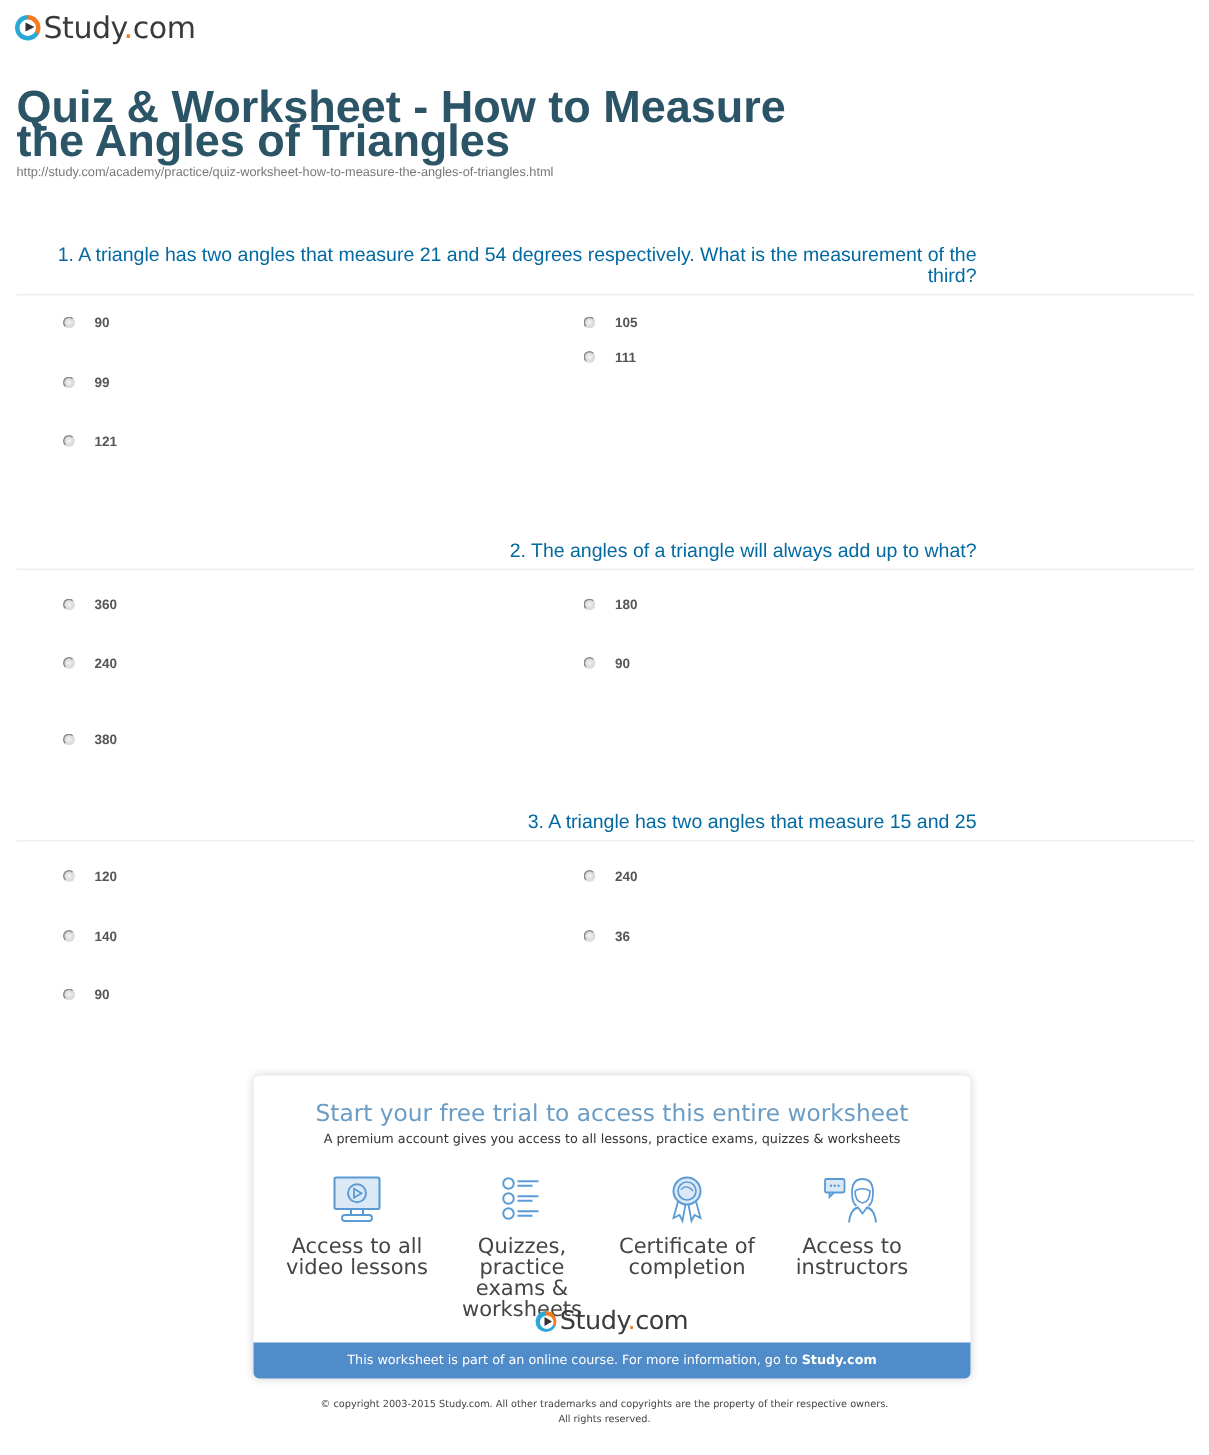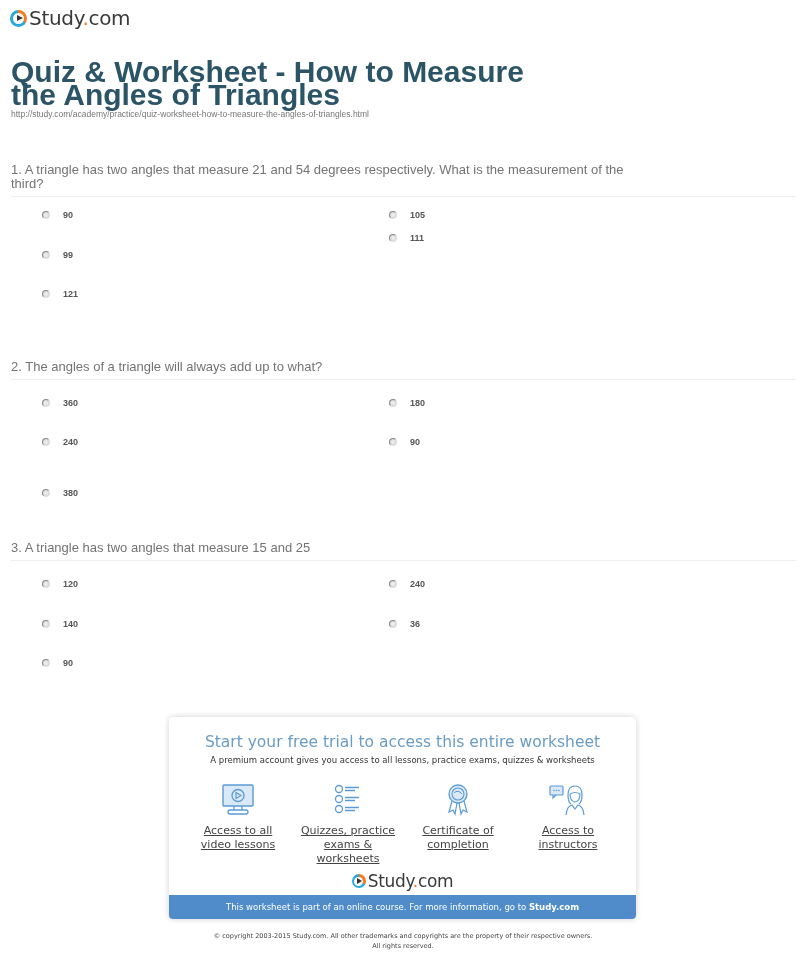--- a/index.html
+++ b/index.html
@@ -9,33 +9,33 @@
   .logo-icon { width: 17px; height: 17px; border-radius: 50%; background: conic-gradient(#f47b20 0deg 120deg, #2aa8d8 120deg 360deg); display: flex; align-items: center; justify-content: center; }
   .logo-icon .inner { width: 11px; height: 11px; border-radius: 50%; background: #fff; display: flex; align-items: center; justify-content: center; }
   .logo-icon .tri { width: 0; height: 0; border-left: 6px solid #333; border-top: 3.5px solid transparent; border-bottom: 3.5px solid transparent; margin-left: 2px; }
   .logo-text { font-family: "DejaVu Sans", sans-serif; font-size: 20px; color: #3a3a3a; margin-left: 2px; letter-spacing: -0.3px; }
   .logo-text .dot { color: #f47b20; }
 
   .page-title { position: absolute; left: 11px; top: 60px; width: 520px; font-size: 30px; font-weight: bold; color: #2b5566; line-height: 23px; margin: 0; }
   .page-url { position: absolute; left: 11px; top: 109px; font-size: 8.5px; color: #777; }
 
   .question { position: absolute; left: 11px; width: 785px; }
-  .q-text { font-size: 13px; color: #737373; line-height: 14px; padding-bottom: 5px; border-bottom: 1px solid #eeeeee; width: 640px; font-family: "Liberation Sans", sans-serif; }
+  .q-text { font-size: 13px; color: #0369a1; line-height: 14px; padding-bottom: 5px; border-bottom: 1px solid #eeeeee; width: 640px; font-family: "Liberation Sans", sans-serif; text-align: right; }
   .q-rule { height: 1px; background: #eee; width: 785px; margin-top: 0; }
   .options { position: relative; height: 110px; }
   .option { position: absolute; display: flex; align-items: center; font-size: 9px; font-weight: bold; color: #555; }
   .radio { width: 6px; height: 6px; border-radius: 50%; border: 1px solid #888; border-right-color: #ddd; border-bottom-color: #ddd; background: radial-gradient(circle, #f5f5f5 0%, #ccc 100%); margin-right: 13px; }
 
-  .promo { position: absolute; left: 169px; top: 717px; width: 467px; height: 202px; background: #fff; border-radius: 4px; box-shadow: 0 0 6px rgba(0,0,0,0.18); font-family: "DejaVu Sans", sans-serif; }
+  .promo { position: absolute; left: 169px; top: 717px; width: 467px; height: 202px; background: #fff; border-radius: 4px; box-shadow: 0 0 6px rgba(0,0,0,0.18); font-family: "DejaVu Sans", sans-serif; padding-left: 11px; }
   .promo-title { position: absolute; top: 16px; left: 0; width: 100%; text-align: center; font-size: 15.5px; color: #6a9cc4; }
   .promo-sub { position: absolute; top: 38px; left: 0; width: 100%; text-align: center; font-size: 8.5px; color: #333; }
   .features { position: absolute; top: 66px; left: 14px; width: 440px; display: flex; justify-content: space-between; }
   .feature { width: 110px; text-align: center; }
   .feature svg { display: block; margin: 0 auto; }
-  .feature-label { font-size: 11px; color: #444; line-height: 14px; margin-top: 7px; text-decoration: underline; }
+  .feature-label { font-size: 14px; color: #444; line-height: 14px; margin-top: 7px; }
   .promo-logo { position: absolute; top: 154px; left: 0; width: 100%; display: flex; justify-content: center; align-items: center; }
   .promo-logo .logo-icon { width: 14px; height: 14px; }
   .promo-logo .logo-icon .inner { width: 9px; height: 9px; }
   .promo-logo .logo-icon .tri { border-left-width: 5px; border-top-width: 3px; border-bottom-width: 3px; }
   .promo-logo .logo-text { font-size: 17px; }
   .promo-bar { position: absolute; left: 0; bottom: 0; width: 100%; height: 24px; background: #4f8cc9; border-radius: 0 0 4px 4px; color: #fff; font-size: 8.5px; text-align: center; line-height: 24px; }
   .promo-bar b { font-weight: bold; }
 
   .copyright { position: absolute; top: 931px; left: 0; width: 806px; text-align: center; font-family: "DejaVu Sans", sans-serif; font-size: 6.5px; color: #444; line-height: 10px; }
 </style>

